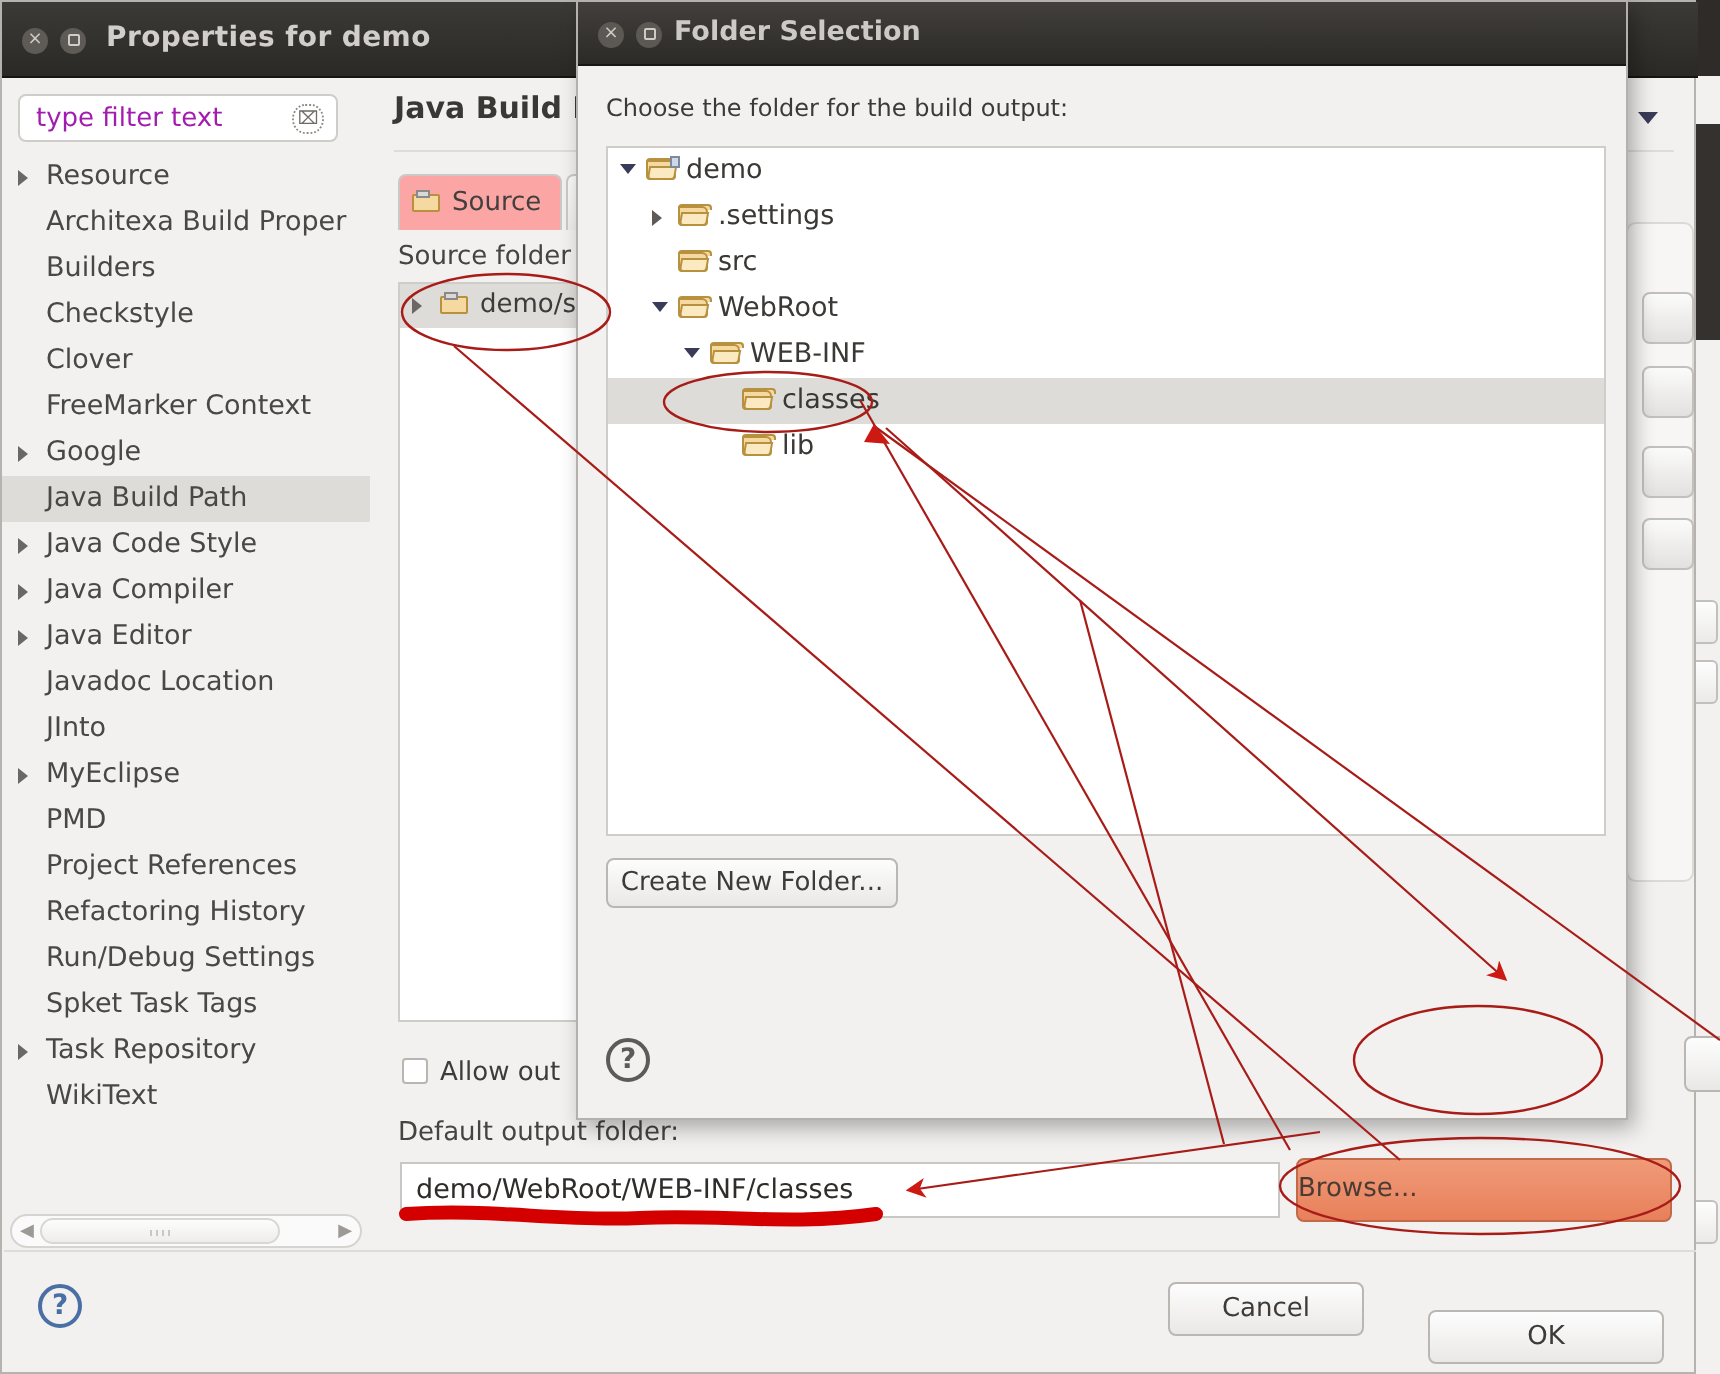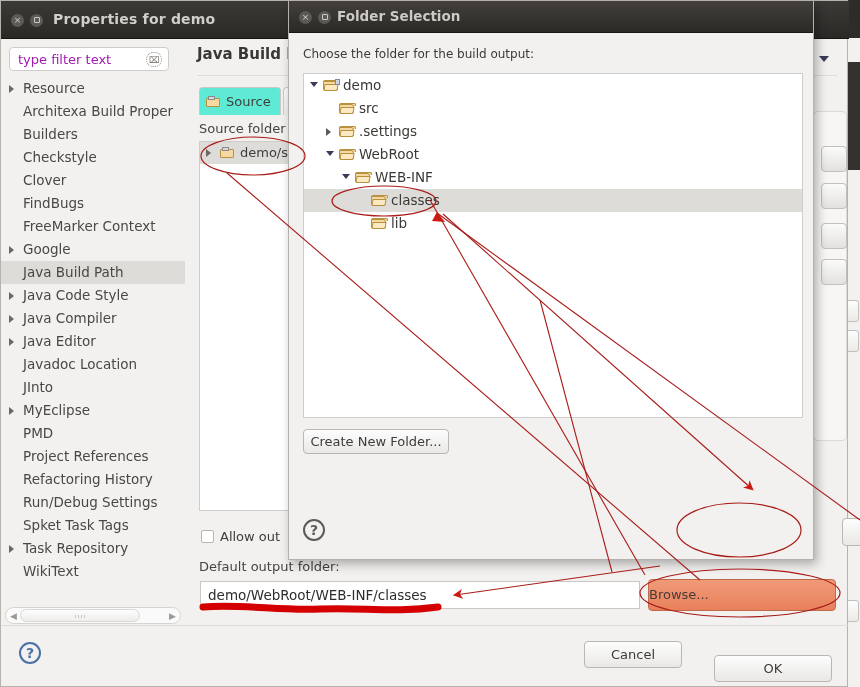--- a/index.html
+++ b/index.html
@@ -113,21 +113,21 @@
   }
   .tabstrip { position:absolute; left:198px; top:86px; height:28px; }
   .tab {
     position:relative; float:left; height:28px; line-height:27px;
     padding:0 9px 0 6px;
     border:1px solid #cbc9c6; border-bottom:none;
     border-radius:4px 4px 0 0;
     background:linear-gradient(#fbfbfa,#eeedeb);
     font-size:13px; color:#42403d; margin-right:2px;
   }
-  .tab.active { background:#5eead4; }
+  .tab.active { background:#fca5a5; }
   .src-label {
     position:absolute; left:198px; top:120px; font-size:13px; color:#46443f;
     white-space:nowrap;
   }
   .src-tree-box {
     position:absolute; left:198px; top:140px; width:118px; height:370px;
     background:#fff; border:1px solid #cfcdca;
   }
   .src-row {
     position:relative; height:22px; line-height:22px; background:#dedcd9;
@@ -301,21 +301,20 @@
       <div class="filter-ph">type filter text</div>
       <div class="filter-clear">⌧</div>
     </div>
 
     <div class="side-tree" id="sidebar-list">
         <div class="side-item"><span class="arrow"></span><span>Resource</span></div>
         <div class="side-item"><span>Architexa Build Proper</span></div>
         <div class="side-item"><span>Builders</span></div>
         <div class="side-item"><span>Checkstyle</span></div>
         <div class="side-item"><span>Clover</span></div>
-        <div class="side-item"><span>FindBugs</span></div>
         <div class="side-item"><span>FreeMarker Context</span></div>
         <div class="side-item"><span class="arrow"></span><span>Google</span></div>
         <div class="side-item sel"><span>Java Build Path</span></div>
         <div class="side-item"><span class="arrow"></span><span>Java Code Style</span></div>
         <div class="side-item"><span class="arrow"></span><span>Java Compiler</span></div>
         <div class="side-item"><span class="arrow"></span><span>Java Editor</span></div>
         <div class="side-item"><span>Javadoc Location</span></div>
         <div class="side-item"><span>JInto</span></div>
         <div class="side-item"><span class="arrow"></span><span>MyEclipse</span></div>
         <div class="side-item"><span>PMD</span></div>
@@ -383,22 +382,22 @@
       <div class="dlg-tbtn max">
           <span class="sq"></span>
         </div>
       <div class="dlg-title">Folder Selection</div>
     </div>
 
     <div class="dlg-prompt">Choose the folder for the build output:</div>
 
     <div class="dlg-tree" id="dialog-tree">
         <div class="tnode"><span class="tw open" style="position: absolute; left: 6px;"></span><span class="fldr proj" style="margin-left: 19px;"><span class="tab"></span><span class="back"></span><span class="front"></span><span class="badge"></span></span><span>demo</span></div>
+        <div class="tnode"><span class="tw closed" style="position: absolute; left: 22px;"></span><span class="fldr" style="margin-left: 35px;"><span class="tab"></span><span class="back"></span><span class="front"></span></span><span>.settings</span></div>
         <div class="tnode"><span class="fldr" style="margin-left: 35px;"><span class="tab"></span><span class="back"></span><span class="front"></span></span><span>src</span></div>
-        <div class="tnode"><span class="tw closed" style="position: absolute; left: 22px;"></span><span class="fldr" style="margin-left: 35px;"><span class="tab"></span><span class="back"></span><span class="front"></span></span><span>.settings</span></div>
         <div class="tnode"><span class="tw open" style="position: absolute; left: 22px;"></span><span class="fldr" style="margin-left: 35px;"><span class="tab"></span><span class="back"></span><span class="front"></span></span><span>WebRoot</span></div>
         <div class="tnode"><span class="tw open" style="position: absolute; left: 38px;"></span><span class="fldr" style="margin-left: 51px;"><span class="tab"></span><span class="back"></span><span class="front"></span></span><span>WEB-INF</span></div>
         <div class="tnode sel"><span class="fldr" style="margin-left: 67px;"><span class="tab"></span><span class="back"></span><span class="front"></span></span><span>classes</span></div>
         <div class="tnode"><span class="fldr" style="margin-left: 67px;"><span class="tab"></span><span class="back"></span><span class="front"></span></span><span>lib</span></div>
       </div>
 
     <div class="btn dlg-newfolder">Create New Folder...</div>
 
     <div class="dlg-help">?</div>
     <div class="btn dlg-cancel">Cancel</div>

